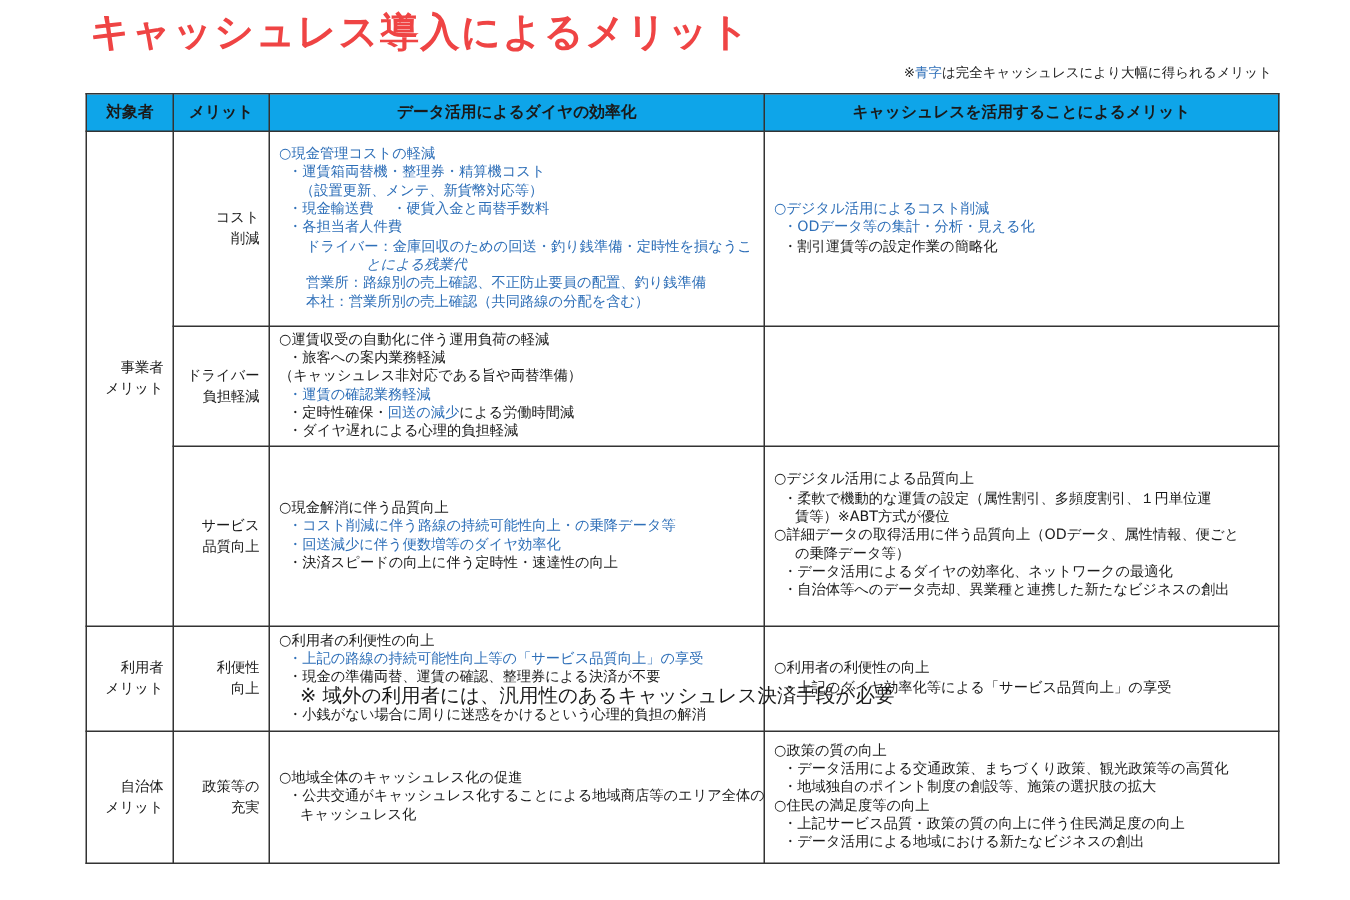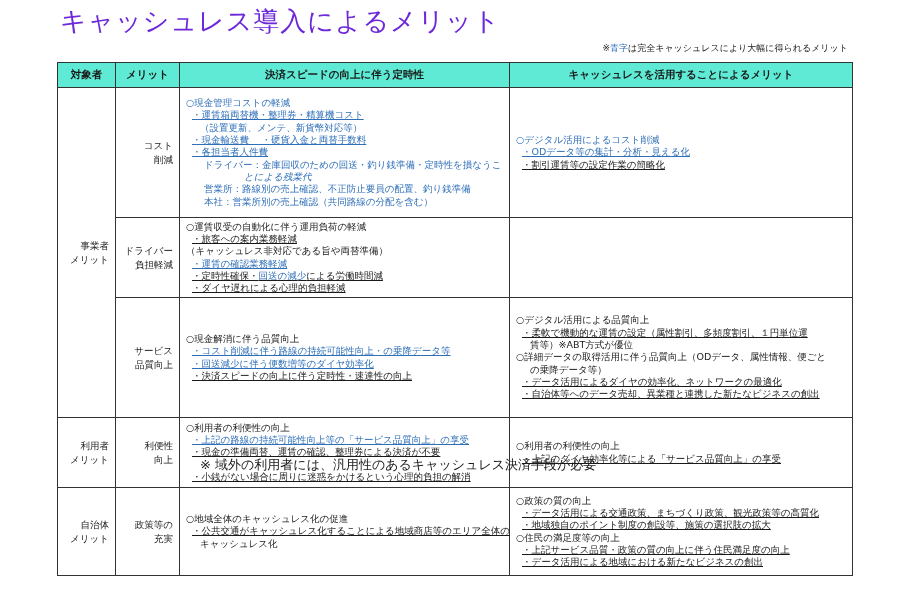--- a/index.html
+++ b/index.html
@@ -3,40 +3,40 @@
 <meta charset="utf-8">
 <style>
   html, body { margin: 0; padding: 0; background: #ffffff; }
   body {
     width: 900px; height: 600px; position: relative; overflow: hidden;
     font-family: "DejaVu Sans", "Liberation Sans", sans-serif;
     color: #1a1a1a;
   }
   .title {
     position: absolute; left: 60px; top: 4px;
-    font-size: 26px; font-weight: normal; letter-spacing: 1px; color: #6d28d9;
+    font-size: 26px; font-weight: bold; letter-spacing: 1px; color: #ef4444;
   }
   .note {
     position: absolute; right: 52px; top: 42px;
     font-size: 9px; color: #222;
   }
   .note .blue { color: #2e6fb8; }
   table {
     position: absolute; left: 57px; top: 62px;
     width: 795px; border-collapse: collapse; table-layout: fixed;
   }
   th, td { border: 1.5px solid #333; }
   th {
-    background: #5eead4; height: 24px; font-size: 10.5px; font-weight: bold;
+    background: #0ea5e9; height: 24px; font-size: 10.5px; font-weight: bold;
     padding: 0 4px; text-align: center;
   }
   td { font-size: 9.5px; line-height: 12.3px; vertical-align: middle; padding: 2px 6px; }
   td.center { text-align: right; line-height: 14px; }
   .ln { display: block; white-space: nowrap; }
-  .i1 { padding-left: 6px; text-decoration: underline; }
+  .i1 { padding-left: 6px; }
   .i2 { padding-left: 14px; }
   .i3 { padding-left: 18px; }
   .i4 { padding-left: 58px; font-style: italic; }
   .blue { color: #2e6fb8; }
   .small { font-size: 13px; }
 </style>
 </head>
 <body>
 
 <div class="title">キャッシュレス導入によるメリット</div>
@@ -46,21 +46,21 @@
   <colgroup>
     <col style="width:58px">
       <col style="width:64px">
       <col style="width:330px">
       <col style="width:343px">
   </colgroup>
   <thead>
     <tr>
       <th>対象者</th>
       <th>メリット</th>
-      <th>決済スピードの向上に伴う定時性</th>
+      <th>データ活用によるダイヤの効率化</th>
       <th>キャッシュレスを活用することによるメリット</th>
     </tr>
   </thead>
   <tbody>
 
     <tr style="height:130px">
       <td class="center" rowspan="3">
         <span class="ln">事業者</span>
         <span class="ln">メリット</span>
       </td>

